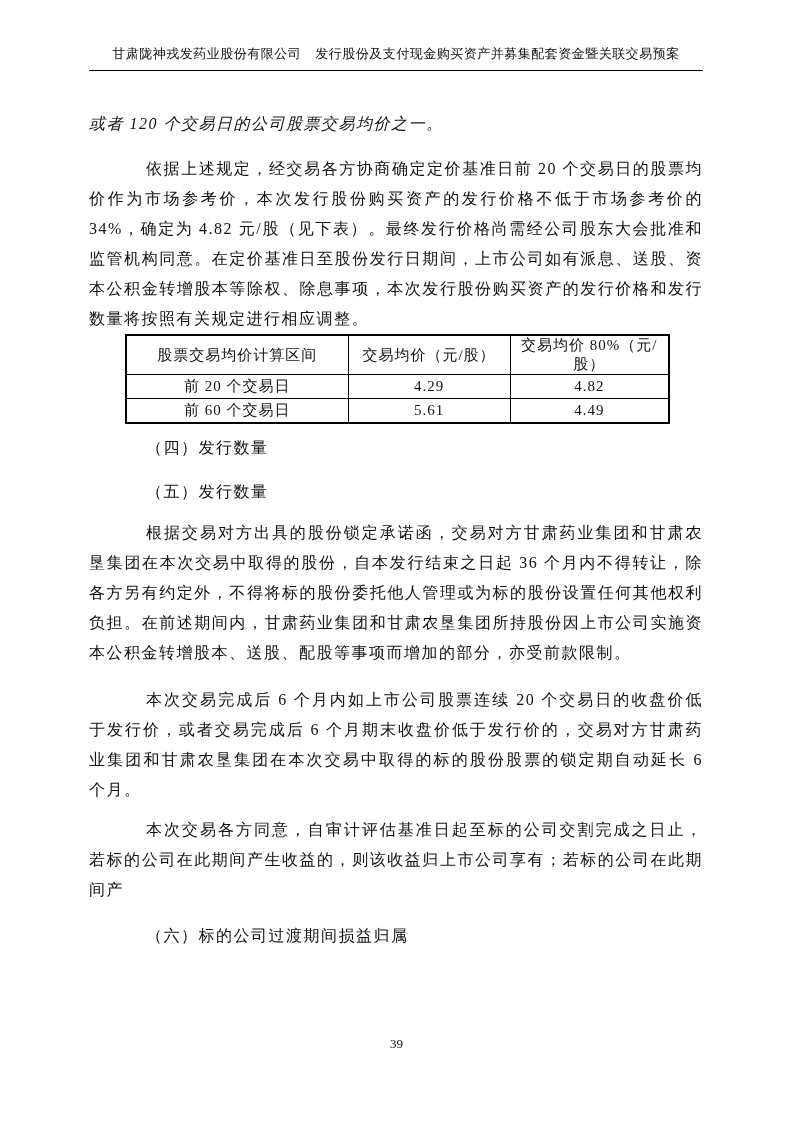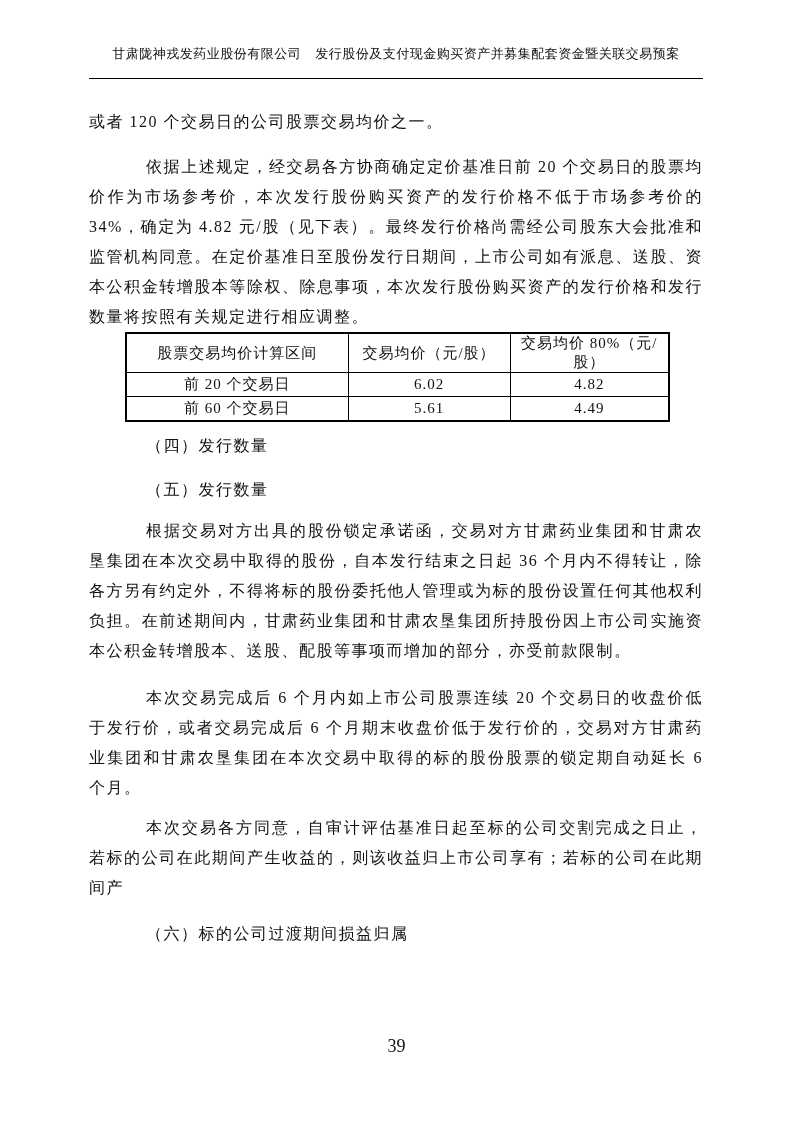--- a/index.html
+++ b/index.html
@@ -9,38 +9,38 @@
     background:#ffffff;
     color:#111;
     font-family:"Liberation Serif","DejaVu Serif",serif;
     overflow:hidden;
   }
   .content {
     position:absolute; left:89px; top:0; width:614px;
   }
   .doc-header {
     margin-top:45px;
-    padding-bottom:15px;
+    padding-bottom:7px;
     border-bottom:1.5px solid #000;
     text-align:center;
     font-size:13px;
     line-height:18px;
     letter-spacing:0.5px;
     white-space:nowrap;
   }
   .doc-header .gap { display:inline-block; width:14px; }
   p {
     margin:0;
     font-size:16px;
     line-height:30px;
     letter-spacing:1.5px;
     text-align:justify;
     text-indent:57px;
   }
-  #p0 { margin-top:28px; text-indent:0; }
+  #p0 { margin-top:38px; text-indent:0;font-style:italic; }
   #p1 { margin-top:15px; }
   table {
     border-collapse:collapse;
     table-layout:fixed;
     margin-left:36px;
     width:543px;
     font-size:15px;
     letter-spacing:1px;
   }
   table, th, td { border:1px solid #000; }
@@ -59,21 +59,21 @@
   #h4 { margin-top:9px; }
   #p4 { margin-top:11px; }
   #h5 { margin-top:14px; }
   #p5a { margin-top:11px; }
   #p5b { margin-top:17px; }
   #h6 { margin-top:16px; }
   #p6 { margin-top:10px; }
   .footer {
     position:absolute; left:0; top:1036px; width:793px;
     text-align:center;
-    font-size:18px;
+    font-size:13px;
   }
 </style>
 </head>
 <body>
 
 <div class="page">
   <div class="content">
 
     <div class="doc-header">
       <span>甘肃陇神戎发药业股份有限公司</span><span class="gap"></span><span>发行股份及支付现金购买资产并募集配套资金暨关联交易预案</span>
@@ -92,21 +92,21 @@
       <thead>
         <tr>
           <th>股票交易均价计算区间</th>
           <th>交易均价（元/股）</th>
           <th>交易均价 80%（元/股）</th>
         </tr>
       </thead>
       <tbody>
         <tr>
           <td>前 20 个交易日</td>
-          <td>6.02</td>
+          <td>4.29</td>
           <td>4.82</td>
         </tr>
         <tr>
           <td>前 60 个交易日</td>
           <td>5.61</td>
           <td>4.49</td>
         </tr>
       </tbody>
     </table>
 

